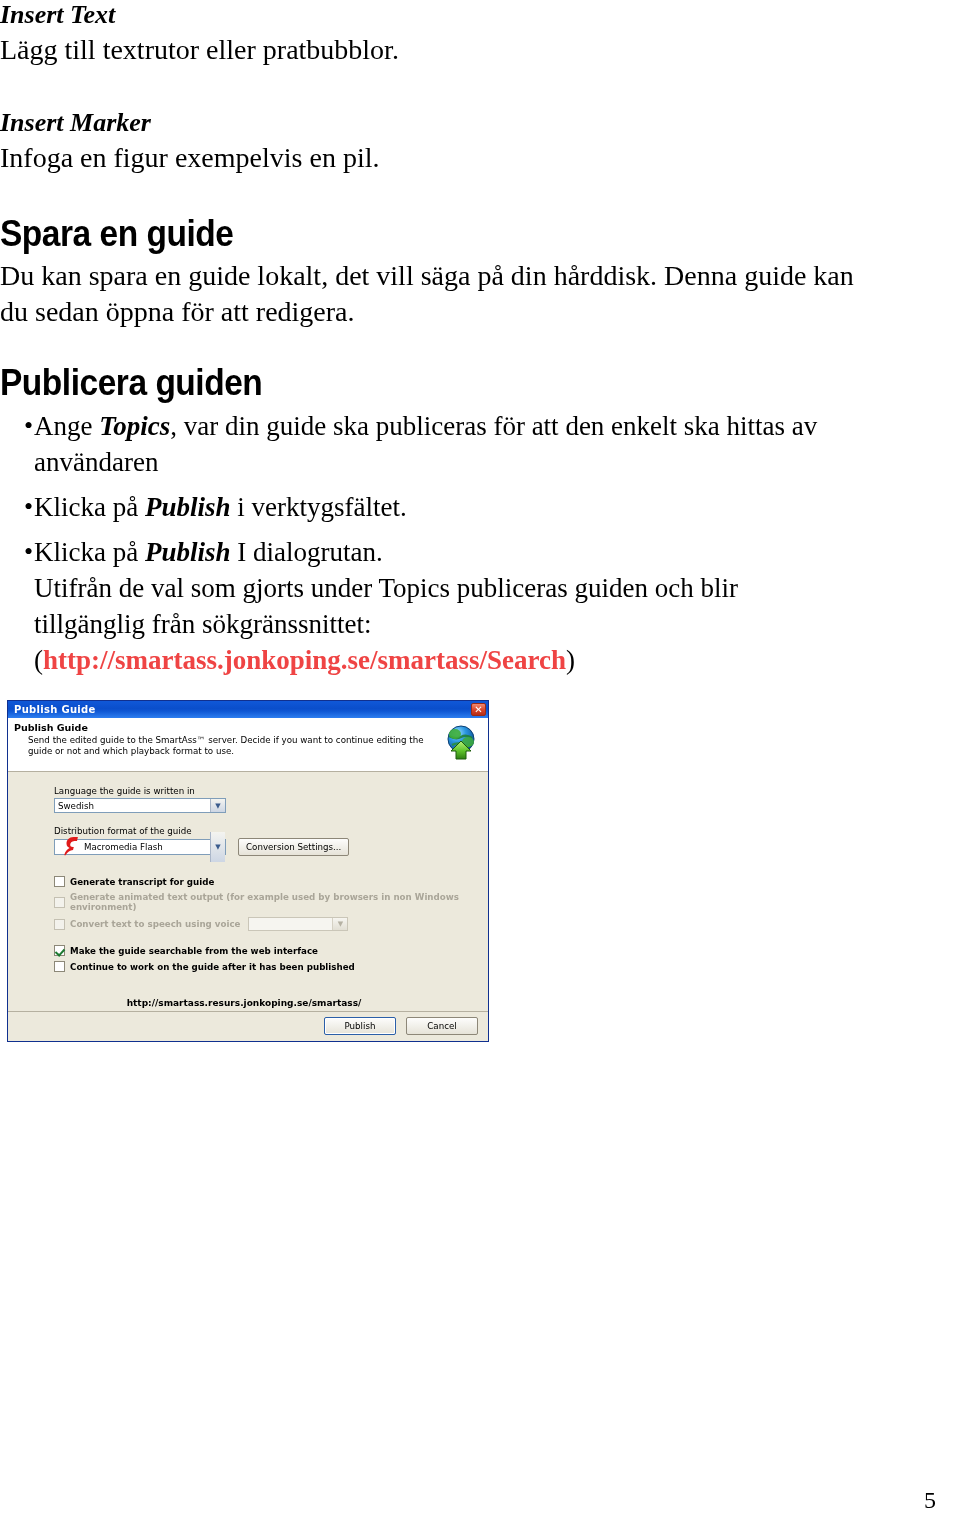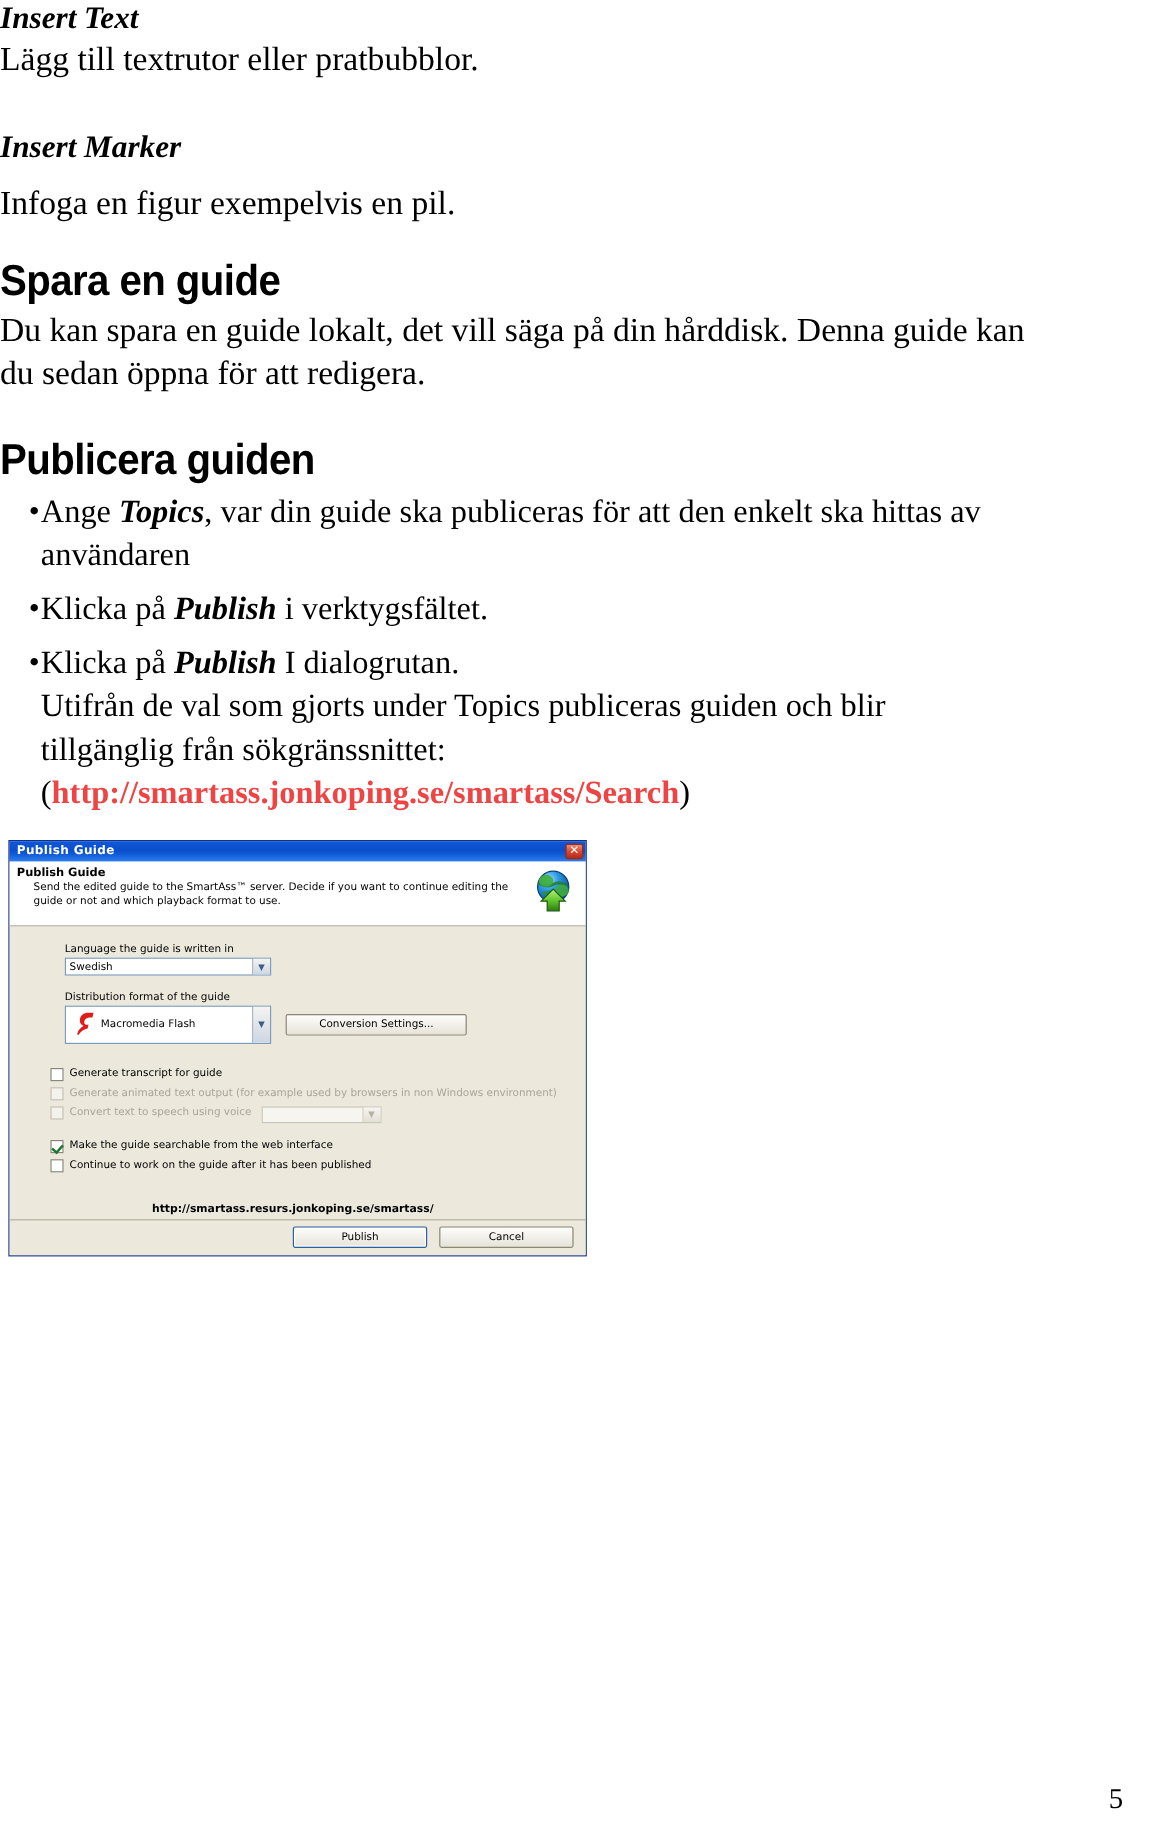--- a/index.html
+++ b/index.html
@@ -170,47 +170,49 @@
   .combo-arrow {
     width: 15px; height: 13px;
     background: linear-gradient(to bottom,#f4f4f0,#cdd6e4);
     border-left: 1px solid #aab6c8;
     display: flex; align-items: center; justify-content: center;
     font-size: 7px; color: #3a5b8c;
     flex: 0 0 15px;
     box-sizing: border-box;
   }
   .combo-big {
-    width: 172px; height: 32px;
+    width: 172px; height: 16px;
   }
   .combo-big .combo-arrow { height: 30px; }
   .flash-icon { width: 26px; flex: 0 0 26px; text-align: center; }
 
   .row-inline { display: flex; align-items: center; gap: 12px; }
   .btn {
     font-size: 8.7px;
     background: linear-gradient(to bottom,#fdfdfc,#e6e3d8);
     border: 1px solid #8d8778;
     border-radius: 2px;
-    padding: 3px 27px;
+    padding: 3px 7px;
     color: #000;
     white-space: nowrap;
     font-family: "DejaVu Sans", sans-serif;
   }
   .btn.default {
     border: 1px solid #2b5fa8;
     box-shadow: inset 0 0 0 1px #ffffff;
   }
 
   .check-row {
     display: flex;
-    padding-left: 34px;
+    align-items: center;
+    padding-left: 46px;
     margin-bottom: 5px;
     font-size: 8.7px;
     color: #000;
+    font-weight: bold;
   }
   .check-row.disabled { color: #a9a598; }
   .cbox {
     width: 11px; height: 11px;
     background: #ffffff;
     border: 1px solid #8c8878;
     flex: 0 0 11px;
     margin-right: 5px;
     box-sizing: border-box;
     position: relative;
@@ -275,21 +277,21 @@
   <div style="position:absolute; left:0; top:0; width:960px;">
     <div class="h-italic">Insert Text</div>
   </div>
   <div style="position:absolute; left:0; top:32px; width:960px;">
     <div class="body-line">Lägg till textrutor eller pratbubblor.</div>
   </div>
 
   <div style="position:absolute; left:0; top:108px; width:960px;">
     <div class="h-italic">Insert Marker</div>
   </div>
-  <div style="position:absolute; left:0; top:152px; width:868px;">
+  <div style="position:absolute; left:0; top:140px; width:868px;">
     <div class="body-line">Infoga en figur exempelvis en pil.</div>
   </div>
 
   <div style="position:absolute; left:0; top:213px; width:960px;">
     <div class="h-bold">Spara en guide</div>
   </div>
   <div style="position:absolute; left:0; top:258px; width:960px;">
     <div class="body-line">Du kan spara en guide lokalt, det vill säga på din hårddisk. Denna guide kan</div>
     <div class="body-line">du sedan öppna för att redigera.</div>
   </div>

